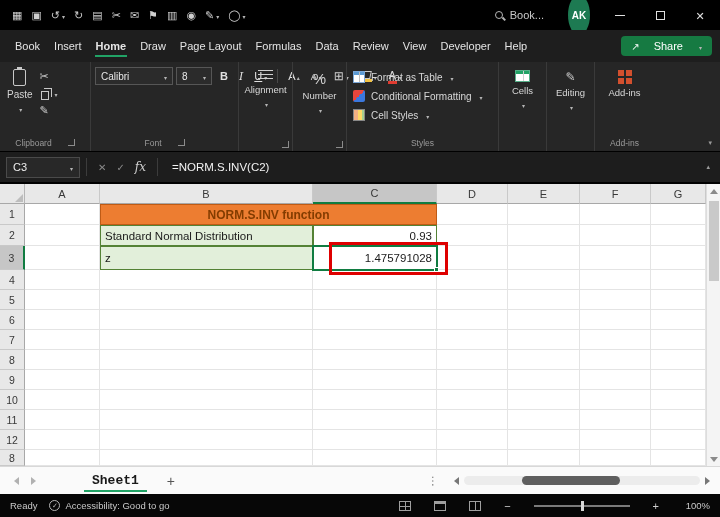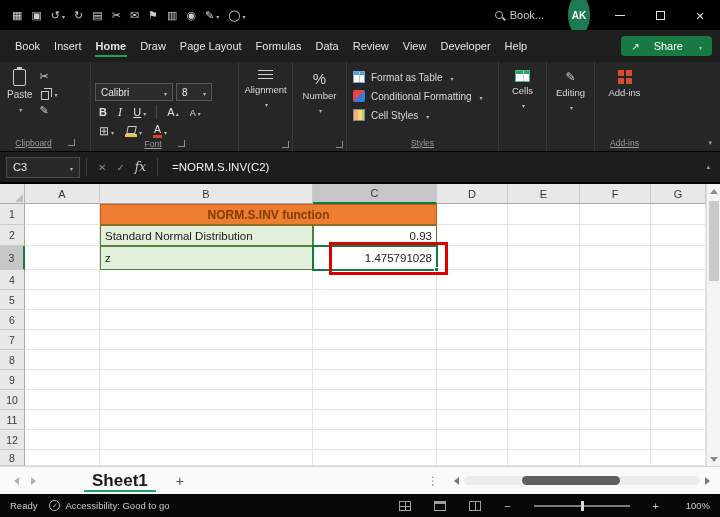--- a/index.html
+++ b/index.html
@@ -40,34 +40,34 @@
     background: var(--share-green, #167a42); padding: 4px 10px; border-radius: 4px;
     color: #fff; font-size: 11px; }
   .g-share::before { content: "↗"; font-size: 10px; }
 
   
   .ribbon { position: absolute; top: 62px; left: 0; width: 720px; height: 90px;
     background: #262626; color: #d4d4d4; display: flex; border-bottom: 1px solid #000; }
   .rib-group { display: flex; flex-direction: column; padding: 5px 4px 2px; position: relative; }
   .rib-group + .rib-group { border-left: 1px solid #3a3a3a; }
   .rib-label { margin-top: auto; font-size: 8.5px; color: #9b9b9b; display: flex;
-    align-items: center; justify-content: center; gap: 16px; height: 13px; text-decoration: underline; }
+    align-items: center; justify-content: center; gap: 16px; height: 13px; }
   .launcher { width: 7px; height: 7px; border-right: 1px solid #8c8c8c; border-bottom: 1px solid #8c8c8c; }
 
   .clip-body { display: flex; gap: 7px; padding-left: 3px; }
   .paste-btn { display: flex; flex-direction: column; align-items: center; gap: 3px; font-size: 10px; padding-top: 2px; }
   .icon-clipboard { width: 13px; height: 17px; border: 1px solid #c9c9c9; border-radius: 2px; position: relative; }
   .icon-clipboard::before { content: ""; position: absolute; top: -3px; left: 3px; width: 5px; height: 3px; background: #c9c9c9; }
   .clip-side { display: flex; flex-direction: column; gap: 4px; padding-top: 3px; }
   .mini-btn { display: flex; align-items: center; font-size: 10px; height: 13px; color: #c9c9c9; }
   .g-cut::before { content: "✂"; font-size: 11px; }
   .icon-copy { width: 8px; height: 9px; border: 1px solid #c8c8c8; box-shadow: 2px -2px 0 0 #262626, 3px -3px 0 0 #c8c8c8; margin: 3px 4px 0 1px; }
   .g-painter::before { content: "✎"; font-size: 11px; }
 
-  .font-body { display: flex; flex-direction: column; gap: 4px; margin-top: 16px; }
+  .font-body { display: flex; flex-direction: row; gap: 4px; }
   .rib-row { display: flex; align-items: center; gap: 3px; }
   .rib-select { background: #2b2b2b; border: 1px solid #565656; color: #e8e8e8; font-size: 10px;
     height: 18px; display: flex; align-items: center; padding: 0 5px; justify-content: space-between; }
   .w-name { width: 78px; } .w-size { width: 36px; }
   .fmt-btn { font-size: 11px; color: #e0e0e0; padding: 0 4px; display: flex; align-items: center; }
   .g-bold::before { content: "B"; font-weight: bold; }
   .g-italic::before { content: "I"; font-family: "DejaVu Serif", serif; font-style: italic; }
   .g-underline::before { content: "U"; text-decoration: underline; }
   .g-grow::before { content: "A"; } .g-shrink::before { content: "A"; font-size: 9px; }
   .vdiv { width: 1px; height: 14px; background: #484848; margin: 0 3px; }
@@ -154,22 +154,22 @@
   .tri-down { width: 0; height: 0; border-left: 4px solid transparent; border-right: 4px solid transparent; border-top: 5px solid #8a8a8a; }
   .tri-left { width: 0; height: 0; border-top: 4px solid transparent; border-bottom: 4px solid transparent; border-right: 5px solid #777; }
   .tri-right { width: 0; height: 0; border-top: 4px solid transparent; border-bottom: 4px solid transparent; border-left: 5px solid #777; }
   .vthumb { width: 10px; height: 80px; background: #c9c9c9; margin-top: 3px; }
   .vfill { flex: 1; }
 
   
   .tabs { position: absolute; top: 466px; left: 0; width: 720px; height: 28px; background: #fafafa;
     border-top: 1px solid #d8d8d8; display: flex; align-items: center; }
   .tab-nav { display: flex; gap: 12px; padding: 0 12px 0 14px; opacity: 0.55; }
-  .sheet-tab { height: 100%; display: flex; align-items: center; padding: 0 16px; font-size: 17px;
-    font-weight: bold; color: #1a1a1a; position: relative; margin-left: 28px; }
+  .sheet-tab { height: 100%; display: flex; align-items: center; padding: 0 16px; font-size: 13px;
+    font-weight: bold; color: #1a1a1a; position: relative; margin-left: 28px; font-family: Liberation Mono, monospace; }
   .sheet-tab::after { content: ""; position: absolute; left: 8px; right: 8px; bottom: 2px; height: 2px;
     background: var(--green-bright, #217346); }
   .add-tab { font-size: 14px; color: #555; padding: 0 12px; }
   .add-tab::before { content: "+"; }
   .tab-ellipsis { margin-left: auto; color: #777; font-size: 12px; transform: rotate(90deg); }
   .tab-ellipsis::before { content: "…"; }
   .hscroll { display: flex; align-items: center; width: 256px; margin: 0 10px 0 12px; height: 100%; }
   .htrack { flex: 1; height: 9px; background: #ececec; position: relative; margin: 0 5px; border-radius: 5px; }
   .hthumb { position: absolute; left: 58px; width: 98px; top: 0; height: 9px; background: #5f5f5f; border-radius: 5px; }
 

